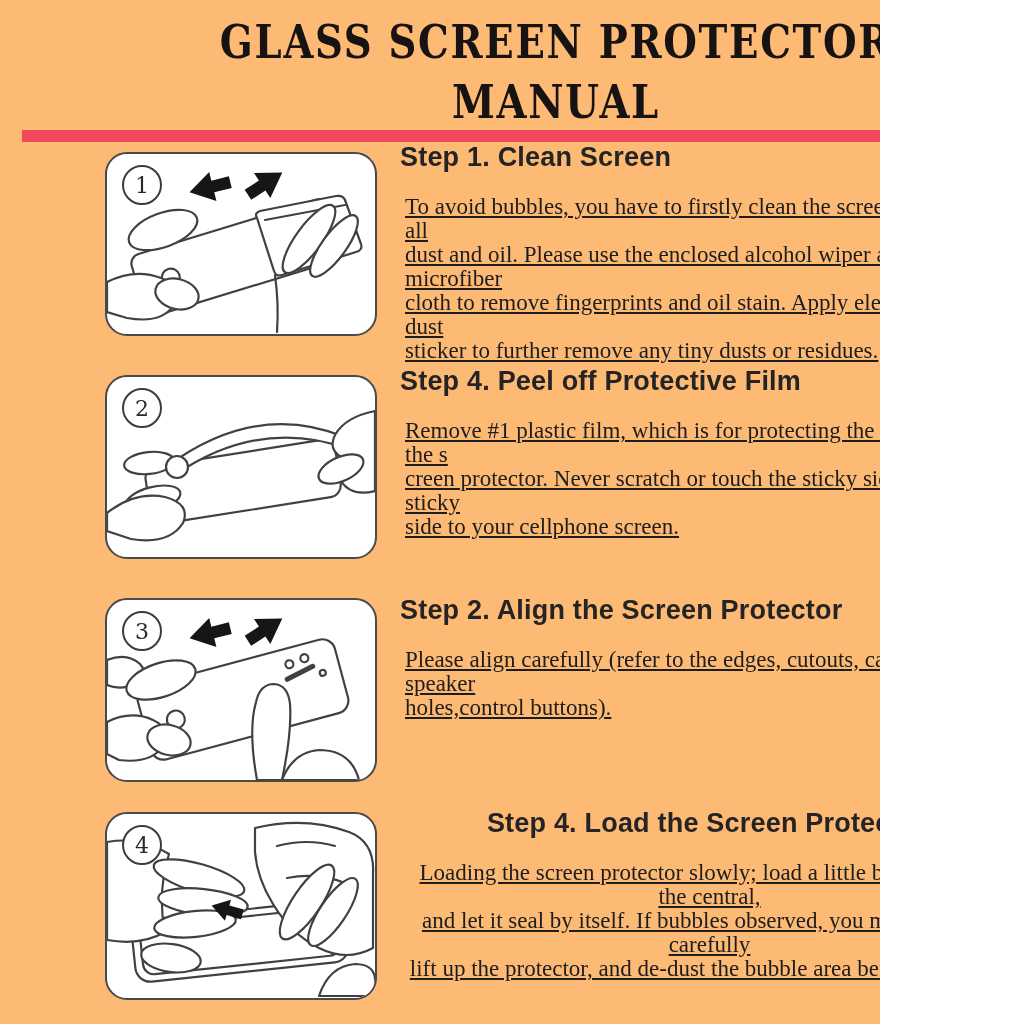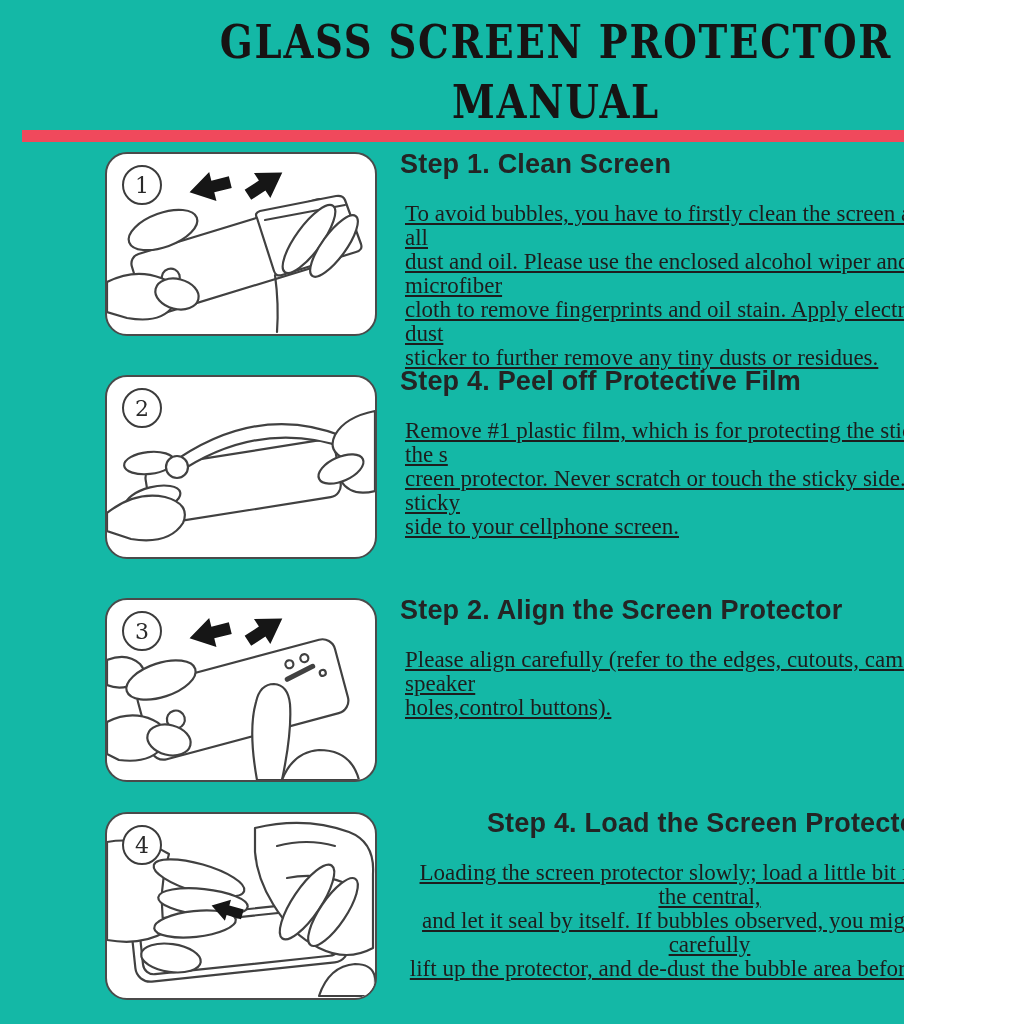--- a/index.html
+++ b/index.html
@@ -1,17 +1,17 @@
 <!DOCTYPE html>
 <html><head>
 <meta charset="utf-8">
 <style>
   html,body{margin:0;padding:0;background:#ffffff;}
-  .page{position:relative;width:880px;height:1024px;background:#14b8a6;overflow:hidden;
-        font-family:"Liberation Sans",sans-serif;color:#1d1d1d;padding-left:24px;}
+  .page{position:relative;width:880px;height:1024px;background:#fdba74;overflow:hidden;
+        font-family:"Liberation Sans",sans-serif;color:#1d1d1d;}
 
   
   .title{position:absolute;top:12px;left:0;width:1024px;text-align:center;
          transform:translateX(44px);
          font-family:"DejaVu Serif",serif;font-weight:bold;color:#171313;margin:0;}
   .title-line{display:block;font-size:46px;line-height:60px;letter-spacing:2px;
               transform:scaleX(0.84);transform-origin:center;}
   .accent-bar{position:absolute;left:22px;top:130px;width:983px;height:12px;background:#f0495c;}
 
   
@@ -21,21 +21,21 @@
   .badge{position:absolute;left:15px;top:11px;width:36px;height:36px;border:2px solid #3c3c3c;
          border-radius:50%;display:flex;align-items:center;justify-content:center;
          font-family:"DejaVu Serif",serif;font-size:22px;color:#2a2a2a;background:#fff;z-index:2;}
   .illus-svg{position:absolute;left:0;top:0;width:100%;height:100%;}
   .ln{stroke:#414141;stroke-width:2.2;fill:none;stroke-linecap:round;stroke-linejoin:round;}
   .fw{fill:#ffffff;}
   .ar{fill:#161616;stroke:none;}
 
   
   .step-text{position:absolute;left:400px;width:614px;}
-  .t-1{top:142px;margin-top:7px;} .t-2{top:366px;} .t-3{top:595px;} .t-4{top:808px;text-align:center;}
+  .t-1{top:142px;} .t-2{top:366px;} .t-3{top:595px;} .t-4{top:808px;text-align:center;}
   .step-heading{margin:0;font-size:27px;font-weight:bold;color:#242424;letter-spacing:0.2px;
                 font-family:"Liberation Sans",sans-serif;}
   .step-body{margin:22px 0 0 5px;font-family:"Liberation Serif",serif;font-size:23px;
              line-height:24px;color:#1d1d1d;white-space:pre-line;text-decoration:underline;}
 </style>
 </head>
 <body>
 
 <div class="page">
 

